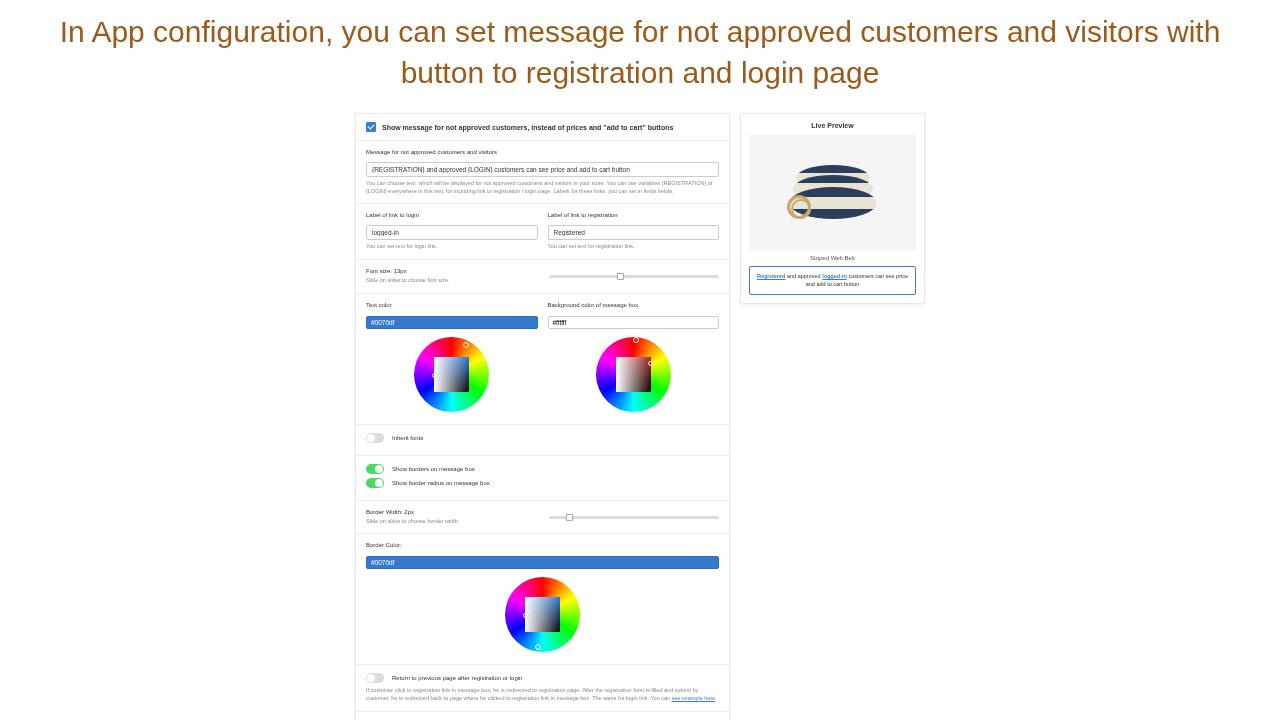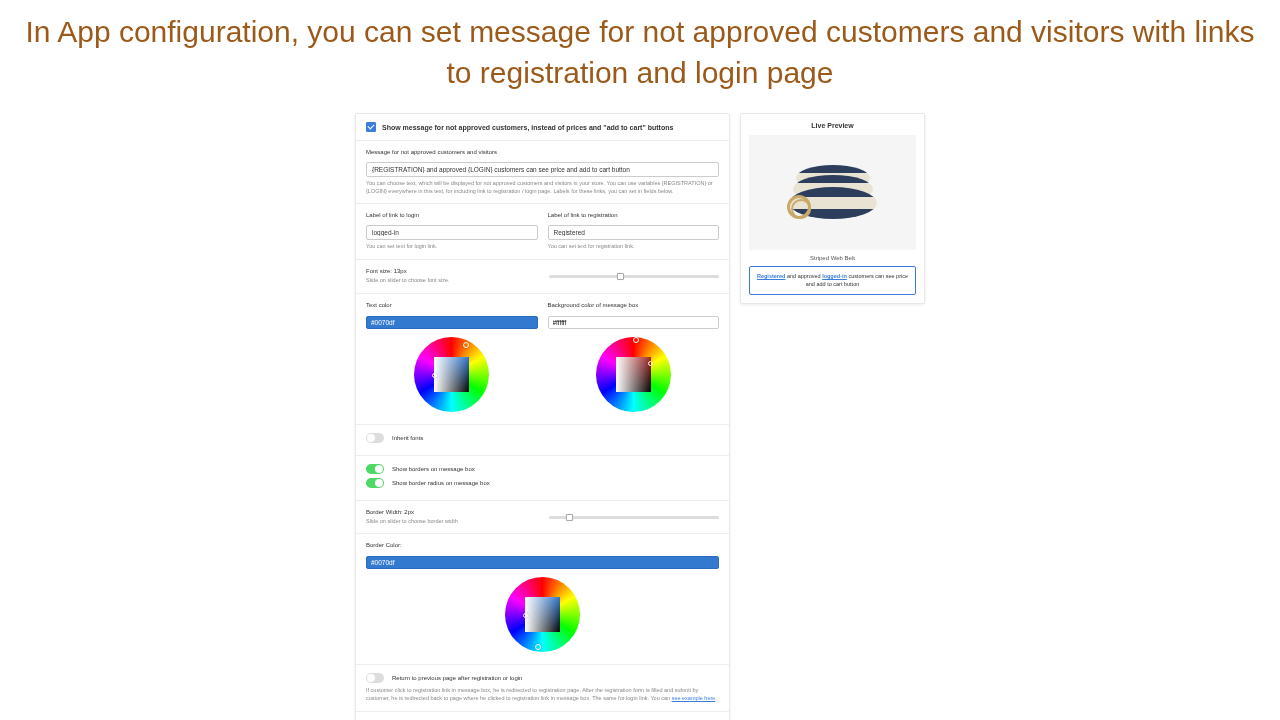--- a/index.html
+++ b/index.html
@@ -48,21 +48,21 @@
 .coil3 { width: 74px; height: 26px; background: linear-gradient(#2d3e5c 0%, #2d3e5c 30%, #e9e3d3 30%, #e9e3d3 70%, #2d3e5c 70%); top: 8px; left: 13px; }
 .buckle { position: absolute; width: 24px; height: 24px; border: 3px solid #c9a969; border-radius: 50%; bottom: 10px; left: 4px; }
 .buckle::after { content: ""; position: absolute; width: 16px; height: 16px; border: 2px solid #c9a969; border-radius: 50%; top: 1px; left: 1px; }
 .product-name { text-align: center; font-size: 6px; color: #555; margin: 5px 0; }
 .message-box { border: 1px solid #3b7ddd; border-radius: 2px; padding: 5px; font-size: 5.5px; color: #333; text-align: center; line-height: 1.5; }
 .message-box .reg-link { color: #3b7ddd; font-weight: 700; text-decoration: underline; }
 </style>
 </head>
 <body>
 
-<h1 class="page-title">In App configuration, you can set message for not approved customers and visitors with links to registration and login page</h1>
+<h1 class="page-title">In App configuration, you can set message for not approved customers and visitors with button to registration and login page</h1>
 
 <div class="app-wrapper">
   <div class="config-panel">
 
     <div class="section">
       <div class="checkbox-row">
         <div class="checkbox checked"></div>
         <span class="checkbox-label">Show message for not approved customers, instead of prices and "add to cart" buttons</span>
       </div>
     </div>

